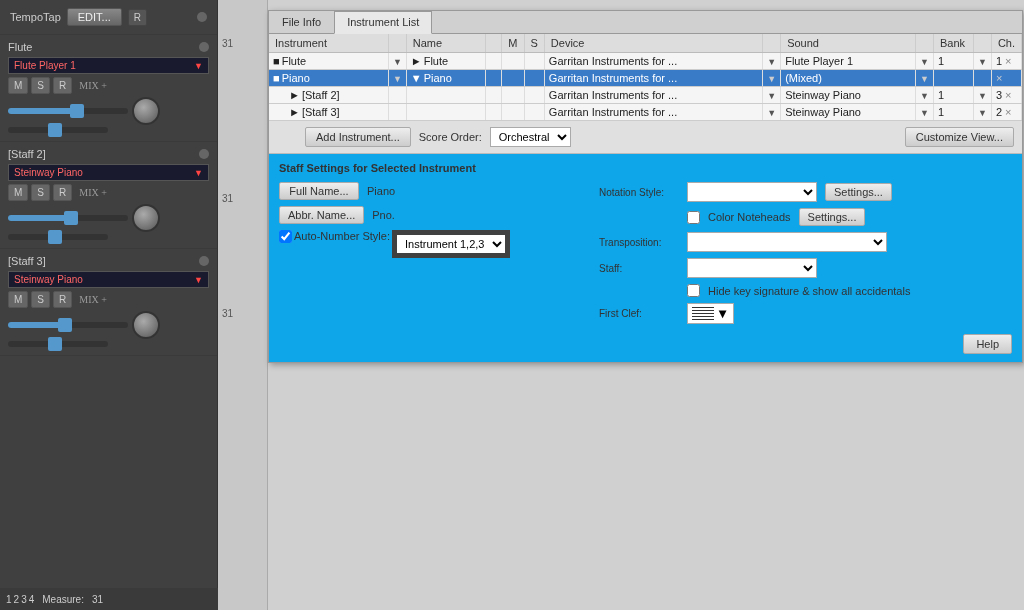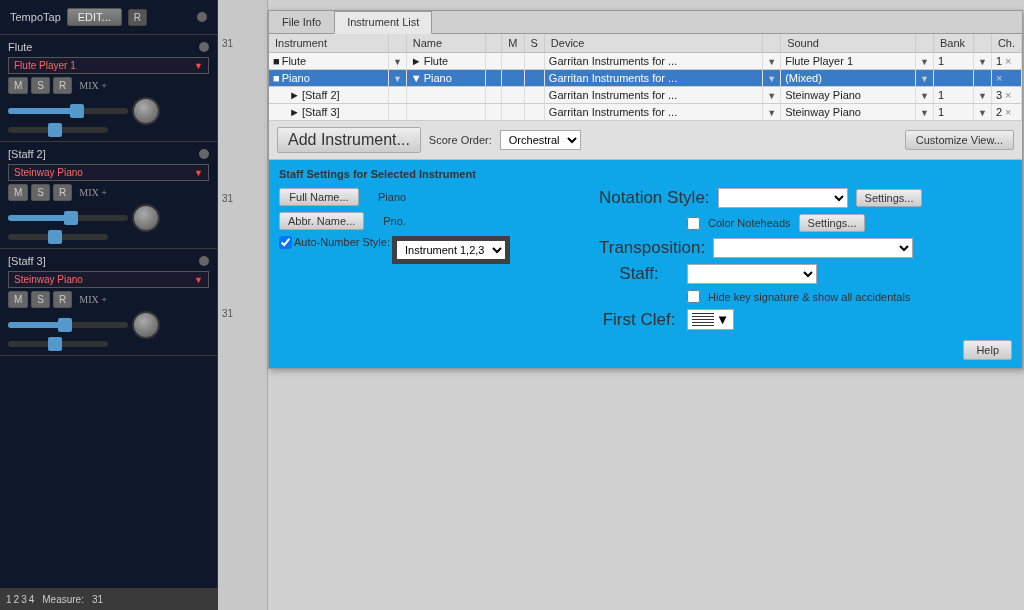--- a/index.html
+++ b/index.html
@@ -3,21 +3,21 @@
   <meta charset="utf-8">
   <style>
     * { box-sizing: border-box; margin: 0; padding: 0; }
     body { font-family: Arial, sans-serif; font-size: 11px; background: #6b6b6b; width: 1024px; height: 610px; overflow: hidden; }
 
     
     .left-panel {
       position: absolute;
       left: 0; top: 0;
       width: 218px; height: 610px;
-      background: #0f172a;
+      background: #404040;
       border-right: 1px solid #333;
     }
 
     .tempo-section {
       padding: 8px 10px;
       display: flex;
       align-items: center;
       gap: 6px;
       border-bottom: 1px solid #3a3a3a;
     }
@@ -226,24 +226,25 @@
       display: flex;
       align-items: center;
       gap: 8px;
       border-bottom: 1px solid #bbb;
       background: #e0e0e0;
     }
     .add-btn {
       background: linear-gradient(to bottom, #eee, #ccc);
       border: 1px solid #aaa;
       padding: 3px 10px;
-      font-size: 16px;
-      cursor: pointer;
-      color: #333;
-      border-radius: 2px;
+      font-size: 11px;
+      cursor: pointer;
+      color: #333;
+      border-radius: 2px;
+      margin-left: 28px;
     }
     .score-order-label { color: #333; font-size: 11px; }
     .score-order-select {
       border: 1px solid #aaa;
       background: white;
       padding: 2px 4px;
       font-size: 11px;
       cursor: pointer;
     }
     .customize-btn {
@@ -273,21 +274,21 @@
     }
     .settings-left {
       flex: 0 0 300px;
     }
     .settings-right {
       flex: 1;
     }
     .field-row {
       display: flex;
       align-items: center;
-      gap: 19px;
+      gap: 8px;
       margin-bottom: 6px;
     }
     .field-btn {
       background: linear-gradient(to bottom, #eee, #ccc);
       border: 1px solid #aaa;
       padding: 2px 8px;
       font-size: 11px;
       cursor: pointer;
       color: #333;
       border-radius: 2px;
@@ -312,24 +313,24 @@
       cursor: pointer;
     }
 
     .right-field-row {
       display: flex;
       align-items: center;
       gap: 8px;
       margin-bottom: 6px;
     }
     .right-label {
-      font-size: 17px;
+      font-size: 10px;
       color: #333;
       min-width: 80px;
-      text-align: center;
+      text-align: left;
     }
     .right-select {
       border: 1px solid #aaa;
       background: white;
       padding: 2px 4px;
       font-size: 11px;
       cursor: pointer;
       min-width: 130px;
     }
     .settings-btn {

